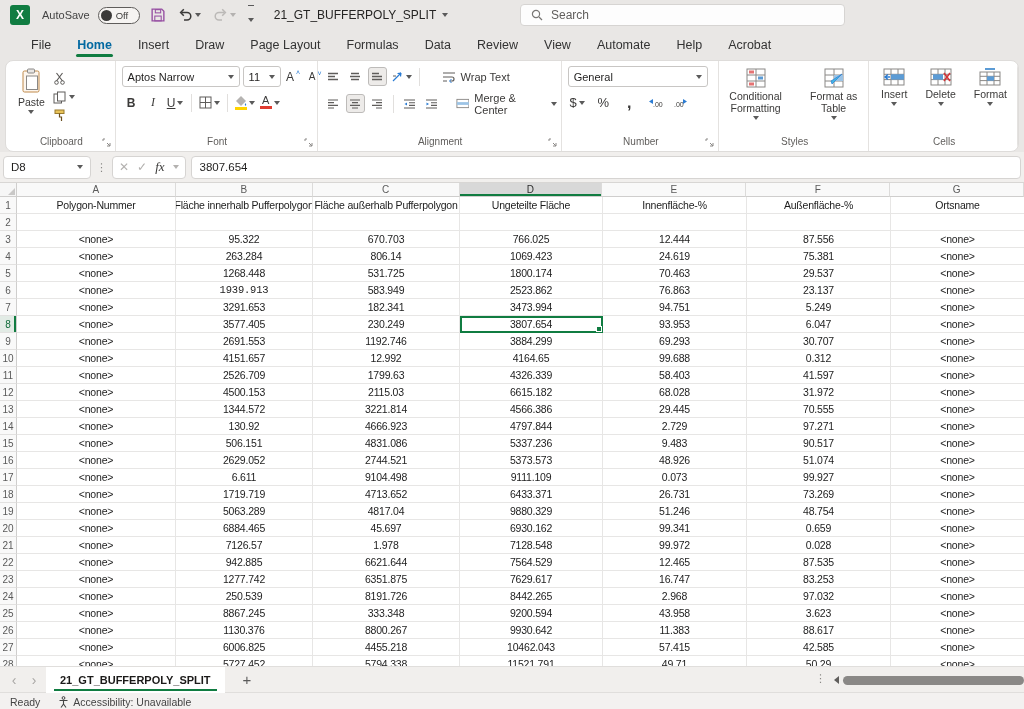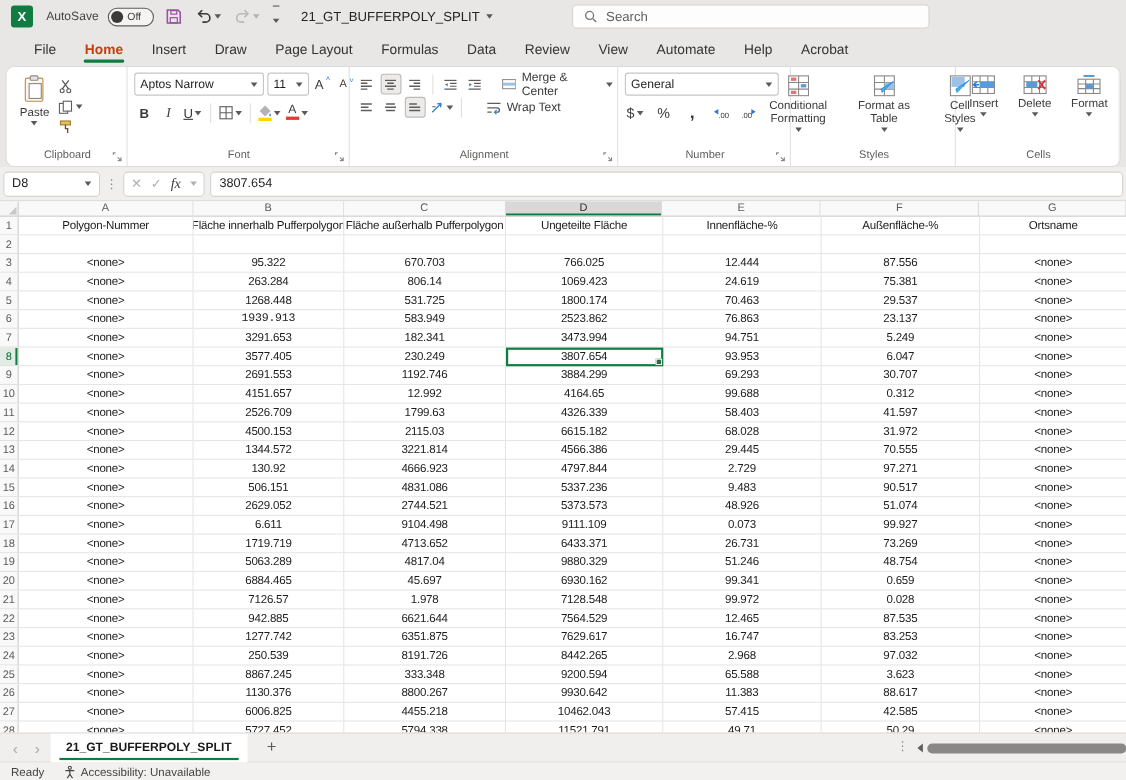--- a/index.html
+++ b/index.html
@@ -25,21 +25,21 @@
     align-items:center; gap:6px; }
   .searchbox { position:absolute; left:520px; top:4px; width:325px; height:22px;
     background:#fdfdfd; border:1px solid #d6d4d2; border-radius:4px; display:flex;
     align-items:center; padding:0 10px; gap:8px; }
   .searchbox span { font-size:12px; color:#605e5c; }
 
   
   .menubar { height:30px; display:flex; align-items:flex-end; padding:0 0 0 18px;
     gap:0; background:#e9e7e5; }
   .mtab { font-size:12.5px; color:#333; padding:6px 13px 8px 13px; cursor:default; }
-  .mtab.active { font-weight:bold; color:#c2410c; position:relative; }
+  .mtab.active { font-weight:bold; color:#0369a1; position:relative; }
   .mtab.active::after { content:""; position:absolute; left:12px; right:12px; bottom:3px;
     height:3px; background:#107c41; border-radius:2px; }
 
   
   .ribbon { height:92px; margin:0 5px; background:#fff; border:1px solid #dedcda;
     border-radius:8px; display:flex; overflow:hidden; }
   .rgroup { display:flex; flex-direction:column; border-right:1px solid #e4e2e0;
     padding:5px 4px 1px 6px; position:relative; }
   .rg-content { flex:1; display:flex; align-items:flex-start; }
   .rg-label { height:16px; font-size:10px; color:#605e5c; text-align:center;
@@ -288,58 +288,20 @@
     </div>
     <div class="rg-label"><span>Font</span>
       <svg class="dlg" width="9" height="9" viewBox="0 0 9 9">
           <path d="M1 3 V1 H3 M5 5 L8 8 M8 5 V8 H5" fill="none" stroke="#8a8886"></path>
         </svg>
     </div>
   </div>
 
   <div class="rgroup" style="width:245px">
     <div class="rg-content" style="flex-direction:column">
-      <div class="fontrow" style="margin-bottom:0">
-        <div class="fbtn">
-            <svg width="12" height="10" viewBox="0 0 12 10">
-              <path d="M1 1 H11 M1 3.7 H7 M1 6.4 H11 M1 9 H7" stroke="#5f5d5b" stroke-width="1.2"></path>
-            </svg>
-          </div>
-        <div class="fbtn boxed">
-            <svg width="12" height="10" viewBox="0 0 12 10">
-              <path d="M1 1 H11 M3 3.7 H9 M1 6.4 H11 M3 9 H9" stroke="#5f5d5b" stroke-width="1.2"></path>
-            </svg>
-          </div>
-        <div class="fbtn">
-            <svg width="12" height="10" viewBox="0 0 12 10">
-              <path d="M1 1 H11 M5 3.7 H11 M1 6.4 H11 M5 9 H11" stroke="#5f5d5b" stroke-width="1.2"></path>
-            </svg>
-          </div>
-        <div class="vdiv"></div>
-        <div class="fbtn">
-            <svg width="13" height="10" viewBox="0 0 13 10">
-              <path d="M1 1 H12 M6 3.7 H12 M6 6.4 H12 M1 9 H12" stroke="#5f5d5b" stroke-width="1.1"></path>
-              <path d="M4 3.5 L1.5 5 L4 6.5 Z" fill="#2b7cd3"></path>
-            </svg>
-          </div>
-        <div class="fbtn">
-            <svg width="13" height="10" viewBox="0 0 13 10">
-              <path d="M1 1 H12 M6 3.7 H12 M6 6.4 H12 M1 9 H12" stroke="#5f5d5b" stroke-width="1.1"></path>
-              <path d="M1.5 3.5 L4 5 L1.5 6.5 Z" fill="#2b7cd3"></path>
-            </svg>
-          </div>
-        <div class="ribbon-textbtn" style="margin-left:12px">
-          <svg width="15" height="11" viewBox="0 0 15 11">
-              <rect x="1" y="1" width="13" height="9" fill="none" stroke="#8a8886"></rect>
-              <rect x="1" y="4" width="13" height="3" fill="#9cc3e5"></rect>
-            </svg>
-          <span>Merge &amp; Center</span>
-          <span class="chv"></span>
-        </div>
-      </div>
       <div class="fontrow">
         <div class="fbtn">
             <svg width="12" height="10" viewBox="0 0 12 10">
               <path d="M1 1.5 H11 M1 4.5 H8 M1 7.5 H11" stroke="#5f5d5b" stroke-width="1.3"></path>
             </svg>
           </div>
         <div class="fbtn">
             <svg width="12" height="10" viewBox="0 0 12 10">
               <path d="M2 1.5 H10 M1 4.5 H11 M2 7.5 H10" stroke="#5f5d5b" stroke-width="1.3"></path>
             </svg>
@@ -356,20 +318,58 @@
             </svg>
           <span class="chv"></span>
         </div>
         <div class="vdiv"></div>
         <div class="ribbon-textbtn" style="margin-left:16px">
           <svg width="14" height="12" viewBox="0 0 14 12">
               <path d="M1 2 H13 M1 6 H10 a2 2 0 1 1 0 4 H8 M1 10 H5" stroke="#5f5d5b" fill="none" stroke-width="1.2"></path>
               <path d="M9.5 8 L7.5 10 L9.5 12" stroke="#2b7cd3" fill="none"></path>
             </svg>
           <span>Wrap Text</span>
+        </div>
+      </div>
+      <div class="fontrow" style="margin-bottom:0">
+        <div class="fbtn">
+            <svg width="12" height="10" viewBox="0 0 12 10">
+              <path d="M1 1 H11 M1 3.7 H7 M1 6.4 H11 M1 9 H7" stroke="#5f5d5b" stroke-width="1.2"></path>
+            </svg>
+          </div>
+        <div class="fbtn boxed">
+            <svg width="12" height="10" viewBox="0 0 12 10">
+              <path d="M1 1 H11 M3 3.7 H9 M1 6.4 H11 M3 9 H9" stroke="#5f5d5b" stroke-width="1.2"></path>
+            </svg>
+          </div>
+        <div class="fbtn">
+            <svg width="12" height="10" viewBox="0 0 12 10">
+              <path d="M1 1 H11 M5 3.7 H11 M1 6.4 H11 M5 9 H11" stroke="#5f5d5b" stroke-width="1.2"></path>
+            </svg>
+          </div>
+        <div class="vdiv"></div>
+        <div class="fbtn">
+            <svg width="13" height="10" viewBox="0 0 13 10">
+              <path d="M1 1 H12 M6 3.7 H12 M6 6.4 H12 M1 9 H12" stroke="#5f5d5b" stroke-width="1.1"></path>
+              <path d="M4 3.5 L1.5 5 L4 6.5 Z" fill="#2b7cd3"></path>
+            </svg>
+          </div>
+        <div class="fbtn">
+            <svg width="13" height="10" viewBox="0 0 13 10">
+              <path d="M1 1 H12 M6 3.7 H12 M6 6.4 H12 M1 9 H12" stroke="#5f5d5b" stroke-width="1.1"></path>
+              <path d="M1.5 3.5 L4 5 L1.5 6.5 Z" fill="#2b7cd3"></path>
+            </svg>
+          </div>
+        <div class="ribbon-textbtn" style="margin-left:12px">
+          <svg width="15" height="11" viewBox="0 0 15 11">
+              <rect x="1" y="1" width="13" height="9" fill="none" stroke="#8a8886"></rect>
+              <rect x="1" y="4" width="13" height="3" fill="#9cc3e5"></rect>
+            </svg>
+          <span>Merge &amp; Center</span>
+          <span class="chv"></span>
         </div>
       </div>
     </div>
     <div class="rg-label"><span>Alignment</span>
       <svg class="dlg" width="9" height="9" viewBox="0 0 9 9">
           <path d="M1 3 V1 H3 M5 5 L8 8 M8 5 V8 H5" fill="none" stroke="#8a8886"></path>
         </svg>
     </div>
   </div>
 
@@ -429,29 +429,20 @@
       <div class="bigbtn">
         <svg width="20" height="20" viewBox="0 0 20 20">
             <rect x="1" y="1" width="18" height="18" fill="#fff" stroke="#8a8886"></rect>
             <path d="M1 7 H19 M1 13 H19 M10 1 V19" stroke="#8a8886"></path>
             <rect x="10" y="7" width="9" height="6" fill="#9cc3e5"></rect>
             <path d="M18 6 L10 14 L8 16 L7 13 Z" fill="#41b6e6" stroke="#2b7cd3" stroke-width="0.7"></path>
           </svg>
         <span class="two-line">Format as Table</span>
         <span class="chv"></span>
       </div>
-      <div class="bigbtn">
-        <svg width="20" height="20" viewBox="0 0 20 20">
-            <rect x="1" y="1" width="18" height="18" fill="#fff" stroke="#8a8886"></rect>
-            <rect x="2" y="2" width="12" height="9" fill="#9cc3e5"></rect>
-            <path d="M18 5 L9 14 L7 16 L6 13 Z" fill="#41b6e6" stroke="#2b7cd3" stroke-width="0.7"></path>
-          </svg>
-        <span class="two-line" style="width:46px">Cell Styles</span>
-        <span class="chv"></span>
-      </div>
     </div>
     <div class="rg-label"><span>Styles</span></div>
   </div>
 
   <div class="rgroup" style="flex:1">
     <div class="rg-content" style="justify-content:center;gap:6px">
       <div class="bigbtn">
         <svg width="22" height="18" viewBox="0 0 22 18">
             <rect x="1" y="1" width="20" height="16" fill="#fff" stroke="#8a8886"></rect>
             <path d="M1 6.3 H21 M1 11.6 H21 M8 1 V17 M15 1 V17" stroke="#8a8886"></path>
@@ -754,21 +745,21 @@
         <div class="cell" style="width: 144px;">2.968</div>
         <div class="cell" style="width: 144px;">97.032</div>
         <div class="cell" style="width: 134px;">&lt;none&gt;</div>
       </div>
       <div class="grow">
         <div class="rowhdr">25</div>
         <div class="cell" style="width: 159px;">&lt;none&gt;</div>
         <div class="cell" style="width: 137px;">8867.245</div>
         <div class="cell" style="width: 147px;">333.348</div>
         <div class="cell" style="width: 143px;">9200.594</div>
-        <div class="cell" style="width: 144px;">65.588</div>
+        <div class="cell" style="width: 144px;">43.958</div>
         <div class="cell" style="width: 144px;">3.623</div>
         <div class="cell" style="width: 134px;">&lt;none&gt;</div>
       </div>
       <div class="grow">
         <div class="rowhdr">26</div>
         <div class="cell" style="width: 159px;">&lt;none&gt;</div>
         <div class="cell" style="width: 137px;">1130.376</div>
         <div class="cell" style="width: 147px;">8800.267</div>
         <div class="cell" style="width: 143px;">9930.642</div>
         <div class="cell" style="width: 144px;">11.383</div>

